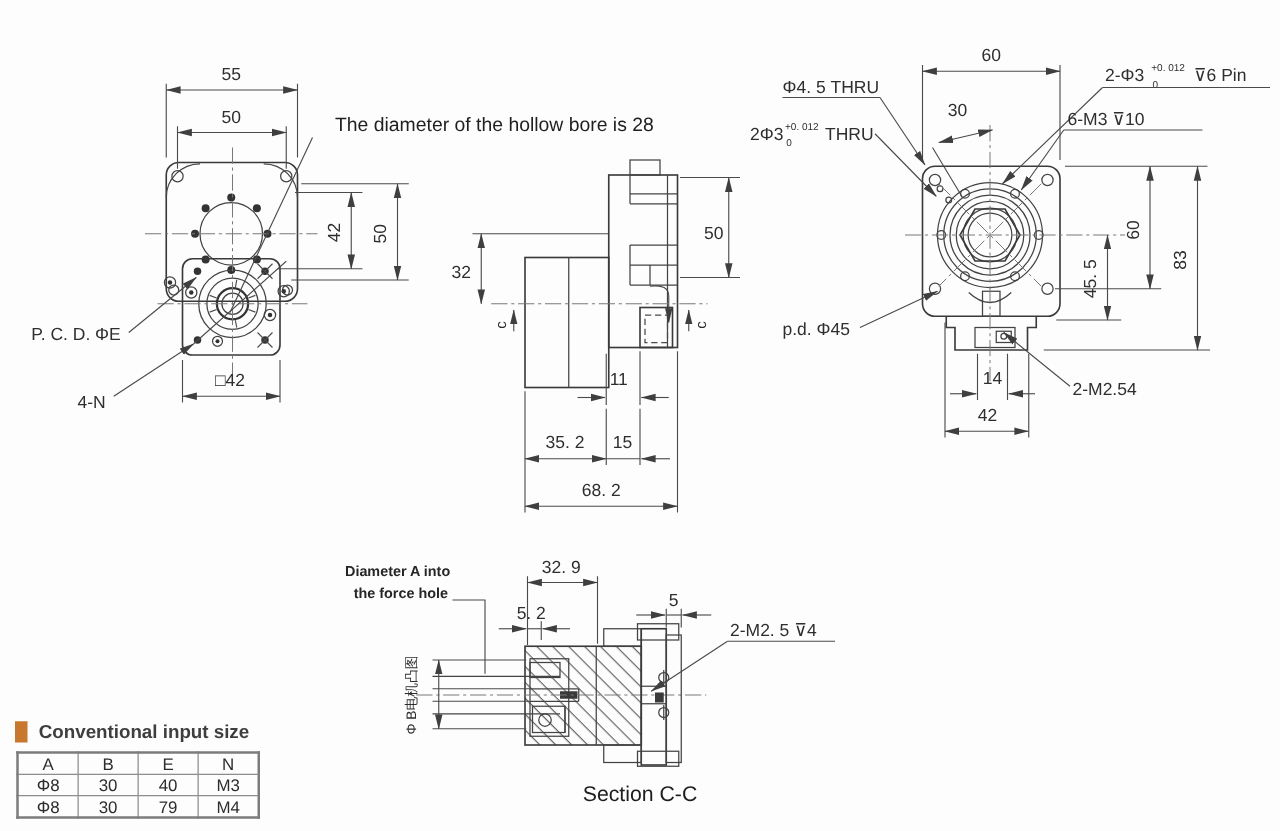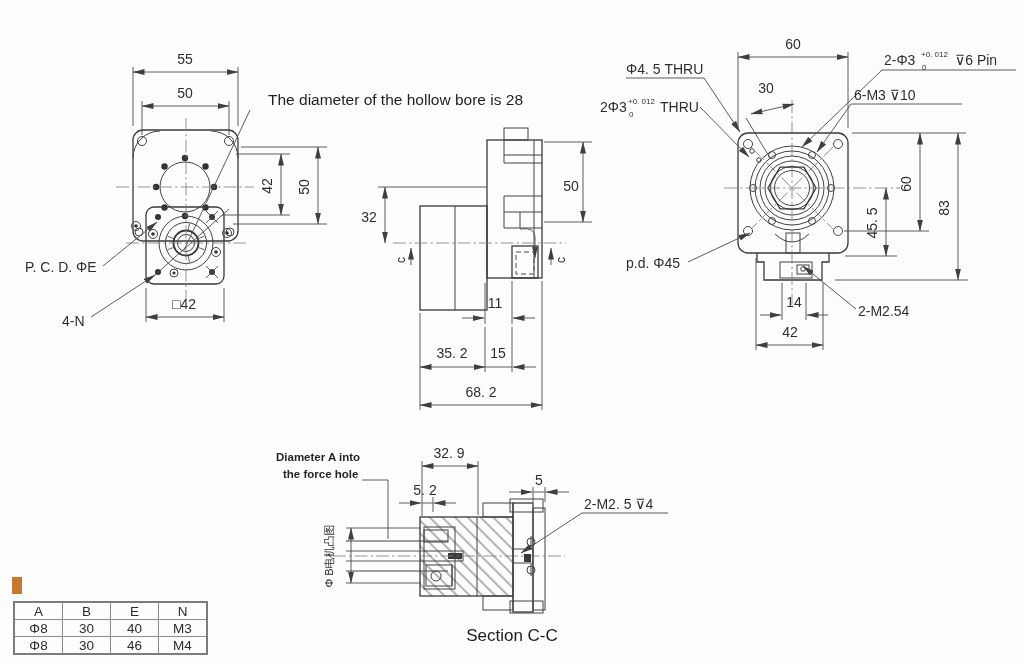--- a/index.html
+++ b/index.html
@@ -401,38 +401,39 @@
       <line x1="582" y1="513" x2="668" y2="513" class="dl"></line>
       <line x1="582" y1="513" x2="521" y2="553" class="dl" marker-end="url(#arr)"></line>
     </g>
     <text x="512" y="641" style="font-size:17px;fill:#1d1d1d" class="mid">Section C-C</text>
   </g>
 </svg>
 
   
   <div id="legend">
     <span class="sw" style="background: rgb(200, 119, 46);"></span>
+    <span class="tt">Conventional input size</span>
   </div>
   <table id="sizetbl">
     <thead>
       <tr>
         <th>A</th>
         <th>B</th>
         <th>E</th>
         <th>N</th>
       </tr>
     </thead>
     <tbody>
       <tr>
         <td>Φ8</td>
         <td>30</td>
         <td>40</td>
         <td>M3</td>
       </tr>
       <tr>
         <td>Φ8</td>
         <td>30</td>
-        <td>46</td>
+        <td>79</td>
         <td>M4</td>
       </tr>
     </tbody>
   </table>
 </div>
 
 </body></html>

